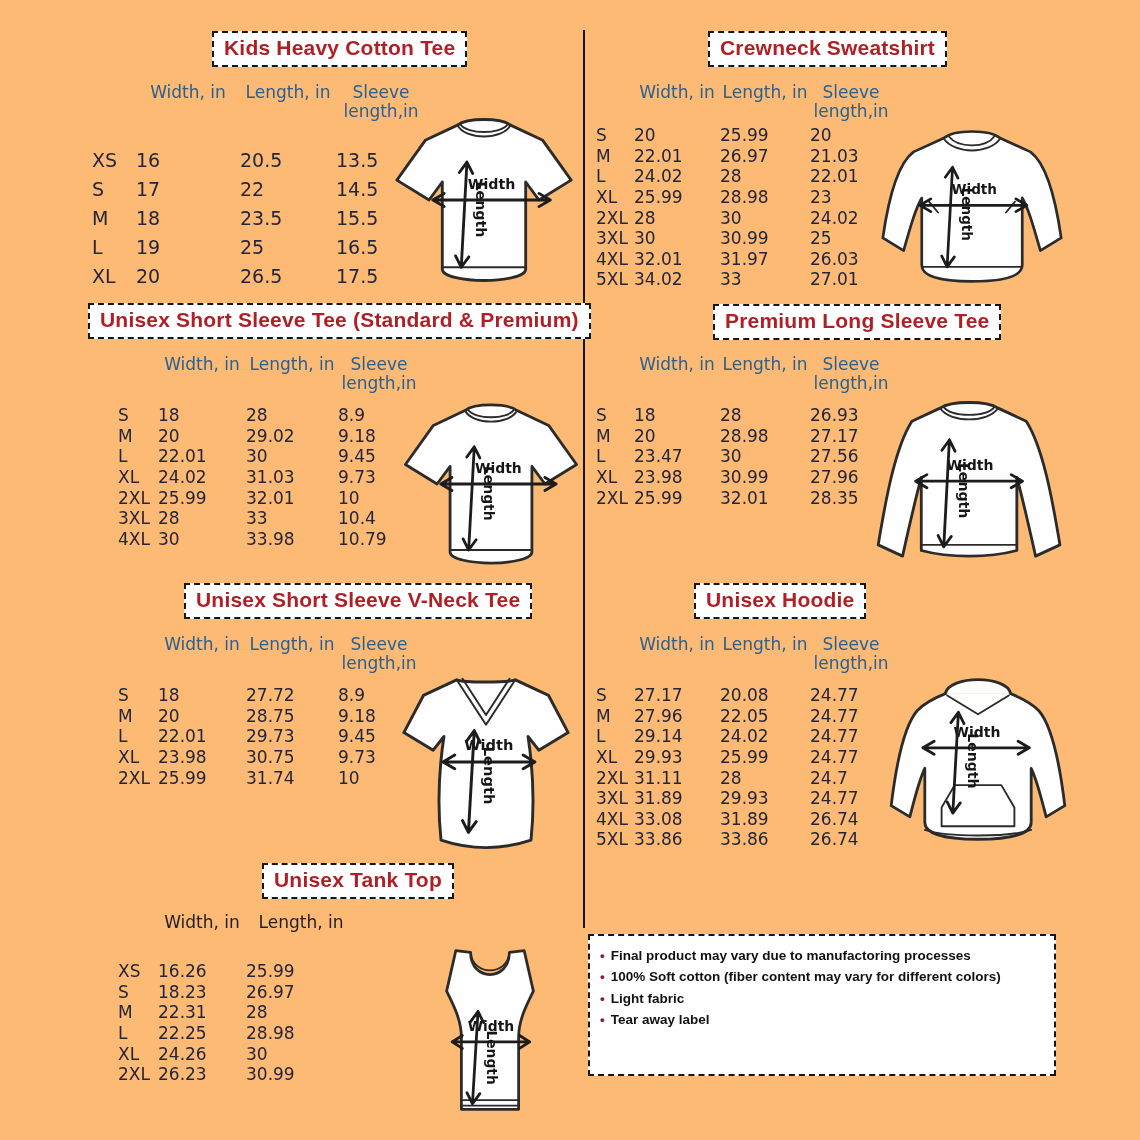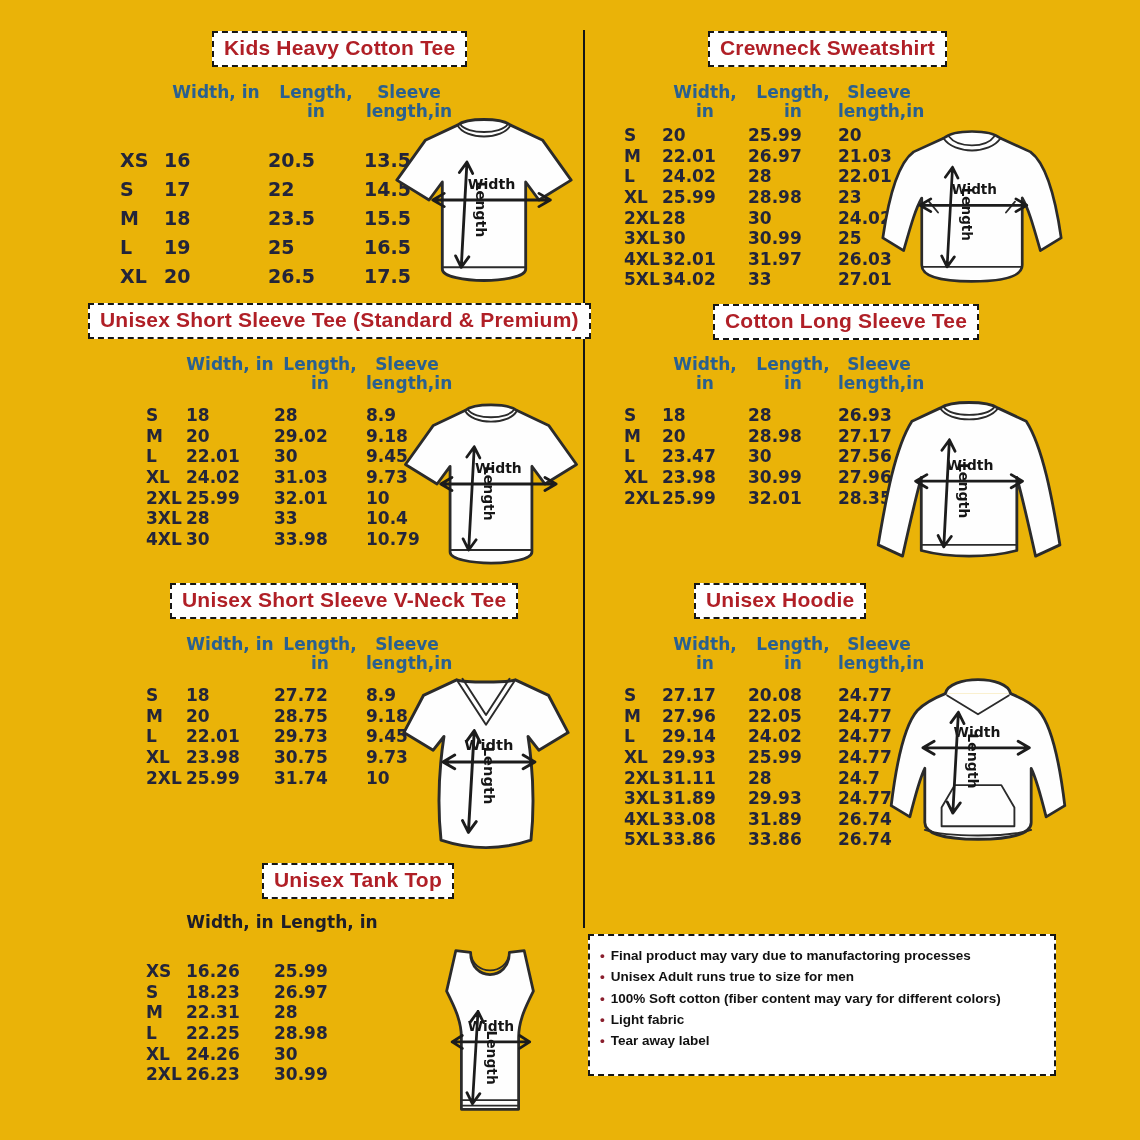--- a/index.html
+++ b/index.html
@@ -1,32 +1,32 @@
 <!DOCTYPE html>
 <html><head>
 <meta charset="utf-8">
 <style>
   html,body{margin:0;padding:0;background:#fff;}
-  #page{position:relative;width:1140px;height:1140px;background:#eab308;
+  #page{position:relative;width:1140px;height:1140px;background:#fdba74;
         font-family:"DejaVu Sans",sans-serif;overflow:hidden;}
 
   .divider{position:absolute;left:583px;top:30px;width:2px;height:898px;background:#161616;}
 
   .section-title{
     position:absolute;
     font-family:"Liberation Sans",sans-serif;
     font-weight:bold;font-size:21px;line-height:26px;
     color:#b01f26;background:#fff;
     border:2px dashed #161616;
     padding:2px 10px 4px;white-space:nowrap;text-align:center;
     letter-spacing:.2px;
   }
   .title-long{font-size:21px;line-height:26px;}
 
-  .tbl{position:absolute;display:grid;font-weight:bold;color:#23253a;margin-left:28px;}
+  .tbl{position:absolute;display:grid;font-weight:normal;color:#23253a;}
   .tbl .th{
     font-size:17px;color:#2a6090;text-align:center;
     white-space:pre-line;line-height:1.12;padding-top:5px;
   }
   .tbl.dark-headers .th{color:#1d1e2a;}
   .tbl .size,.tbl .td{display:flex;align-items:center;}
   .t-kids{left:92px;top:78px;grid-template-columns:44px 104px 96px 90px;font-size:19px;}
   .t-kids .th{height:62px;}
   .t-kids .size,.t-kids .td{height:29px;}
   .tight{font-size:17px;}
@@ -64,22 +64,22 @@
 </head>
 <body>
 
 <div id="page">
 
   <div class="divider"></div>
 
   <div class="section-title" style="left:212px;top:31px;">Kids Heavy Cotton Tee</div>
   <div class="section-title" style="left:708px;top:31px;">Crewneck Sweatshirt</div>
   <div class="section-title title-long" style="left:88px;top:303px;">Unisex Short Sleeve Tee (Standard &amp; Premium)</div>
-  <div class="section-title" style="left:713px;top:304px;">Cotton Long Sleeve Tee</div>
-  <div class="section-title" style="left:170px;top:583px;">Unisex Short Sleeve V-Neck Tee</div>
+  <div class="section-title" style="left:713px;top:304px;">Premium Long Sleeve Tee</div>
+  <div class="section-title" style="left:184px;top:583px;">Unisex Short Sleeve V-Neck Tee</div>
   <div class="section-title" style="left:694px;top:583px;">Unisex Hoodie</div>
   <div class="section-title" style="left:262px;top:863px;">Unisex Tank Top</div>
 
   <div class="tbl t-kids">
       <div class="th"></div>
       <div class="th">Width, in</div>
       <div class="th">Length, in</div>
       <div class="th">Sleeve
 length,in</div>
       <div class="size">XS</div>
@@ -395,19 +395,18 @@
       <text x="76" y="93" text-anchor="middle">Width</text>
     </g>
     <g>
       <path class="arrow" d="M62,72 L56,172 M62,72 l-8,11 M62,72 l6,12 M56,172 l-6,-12 M56,172 l8,-11"></path>
       <text transform="rotate(90 72 122)" x="72" y="122" text-anchor="middle">Length</text>
     </g>
   </svg>
 
   <div class="notes">
       <div class="note-item"><span class="bullet">•</span><span>Final product may vary due to manufactoring processes</span></div>
-      <div class="note-item"><span class="bullet">•</span><span>Unisex Adult runs true to size for men</span></div>
       <div class="note-item"><span class="bullet">•</span><span>100% Soft cotton (fiber content may vary for different colors)</span></div>
       <div class="note-item"><span class="bullet">•</span><span>Light fabric</span></div>
       <div class="note-item"><span class="bullet">•</span><span>Tear away label</span></div>
     </div>
 
 </div>
 
 </body></html>

